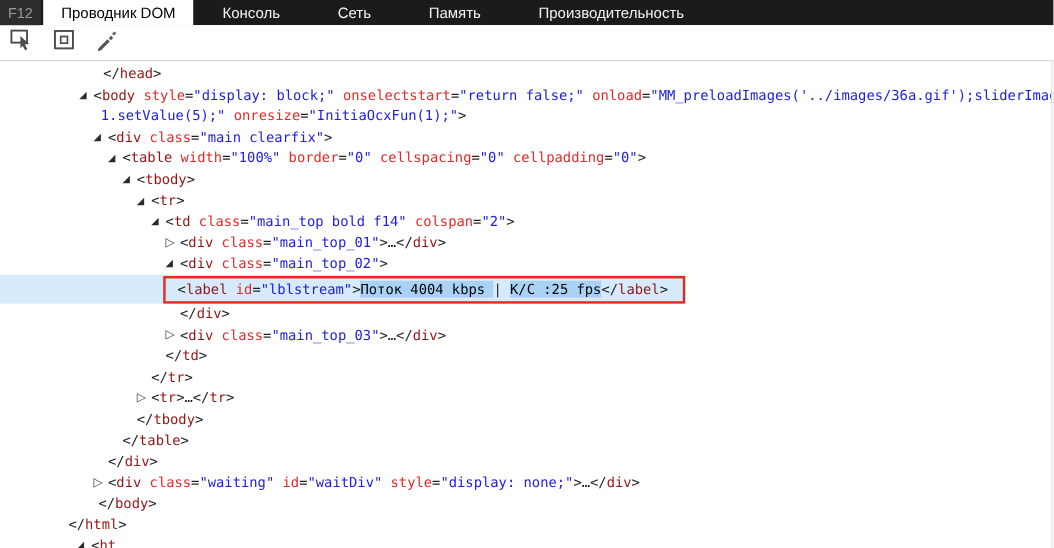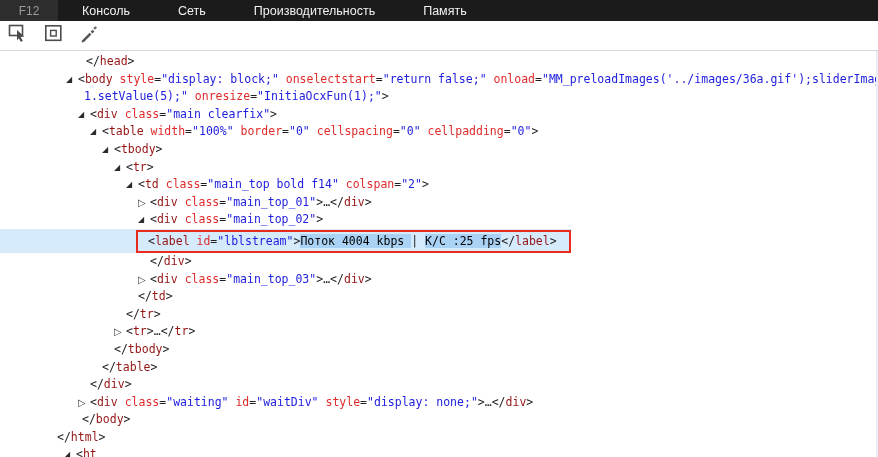--- a/index.html
+++ b/index.html
@@ -6,21 +6,21 @@
   body{
     width:878px;height:457px;overflow:hidden;background:#ffffff;
     font-family:"Liberation Sans",sans-serif;position:relative;
   }
   
   .tabbar{
     height:21px;background:#1b1b1b;display:flex;align-items:stretch;
     font-size:12.5px;color:#f2f2f2;user-select:none;
   }
   .tab-f12{
-    width:58px;background:#2d2d2d;color:#9a9a9a;display:flex;
+    width:34px;background:#2d2d2d;color:#9a9a9a;display:flex;
     align-items:center;justify-content:center;font-size:12px;
   }
   .tab{display:flex;align-items:center;padding:0 24px;white-space:nowrap;cursor:default;}
   .tab.active{background:#ffffff;color:#000000;margin-left:2px;padding:0 15px;}
   
   .toolbar{
     height:29px;display:flex;align-items:center;padding-left:7px;gap:13px;
     background:#ffffff;border-bottom:1px solid #d6d6d6;
   }
   .tbtn{width:22px;height:20px;display:flex;align-items:center;justify-content:center;cursor:default;}
@@ -47,24 +47,25 @@
   .s-p,.s-x{color:var(--plain,#1f1f1f);}
   .s-h{background:var(--seltext,#a9d2f4);color:#000;}
   .right-edge{position:absolute;top:51px;right:0;bottom:0;width:2px;background:#e7eef5;}
 </style>
 </head>
 <body style="--selrow: #d5eafb; --seltext: #a9d2f4; --matchbd: #e8291b; --tag: #941414; --attr: #e02b2b; --value: #2121dd; --plain: #1f1f1f;">
 
 <div class="tabbar">
   <div class="tab-f12">F12</div>
 
+<div class="tab active">Проводник DOM</div>
     <div class="tab">Консоль</div>
     <div class="tab">Сеть</div>
+    <div class="tab">Память</div>
     <div class="tab">Производительность</div>
-    <div class="tab">Память</div>
   </div>
 
 <div class="toolbar">
   <div class="tbtn">
     <span>
       <svg width="20" height="19" viewBox="0 0 20 19">
         <rect x="1.5" y="1.5" width="13" height="10" fill="none" stroke="#4c4c4c" stroke-width="1.6"></rect>
         <path d="M9 6 L16.2 12.6 L12.6 13.1 L14.8 16.8 L12.9 17.9 L10.8 14.2 L9 16.2 Z" fill="#4c4c4c"></path>
       </svg>
     </span>

